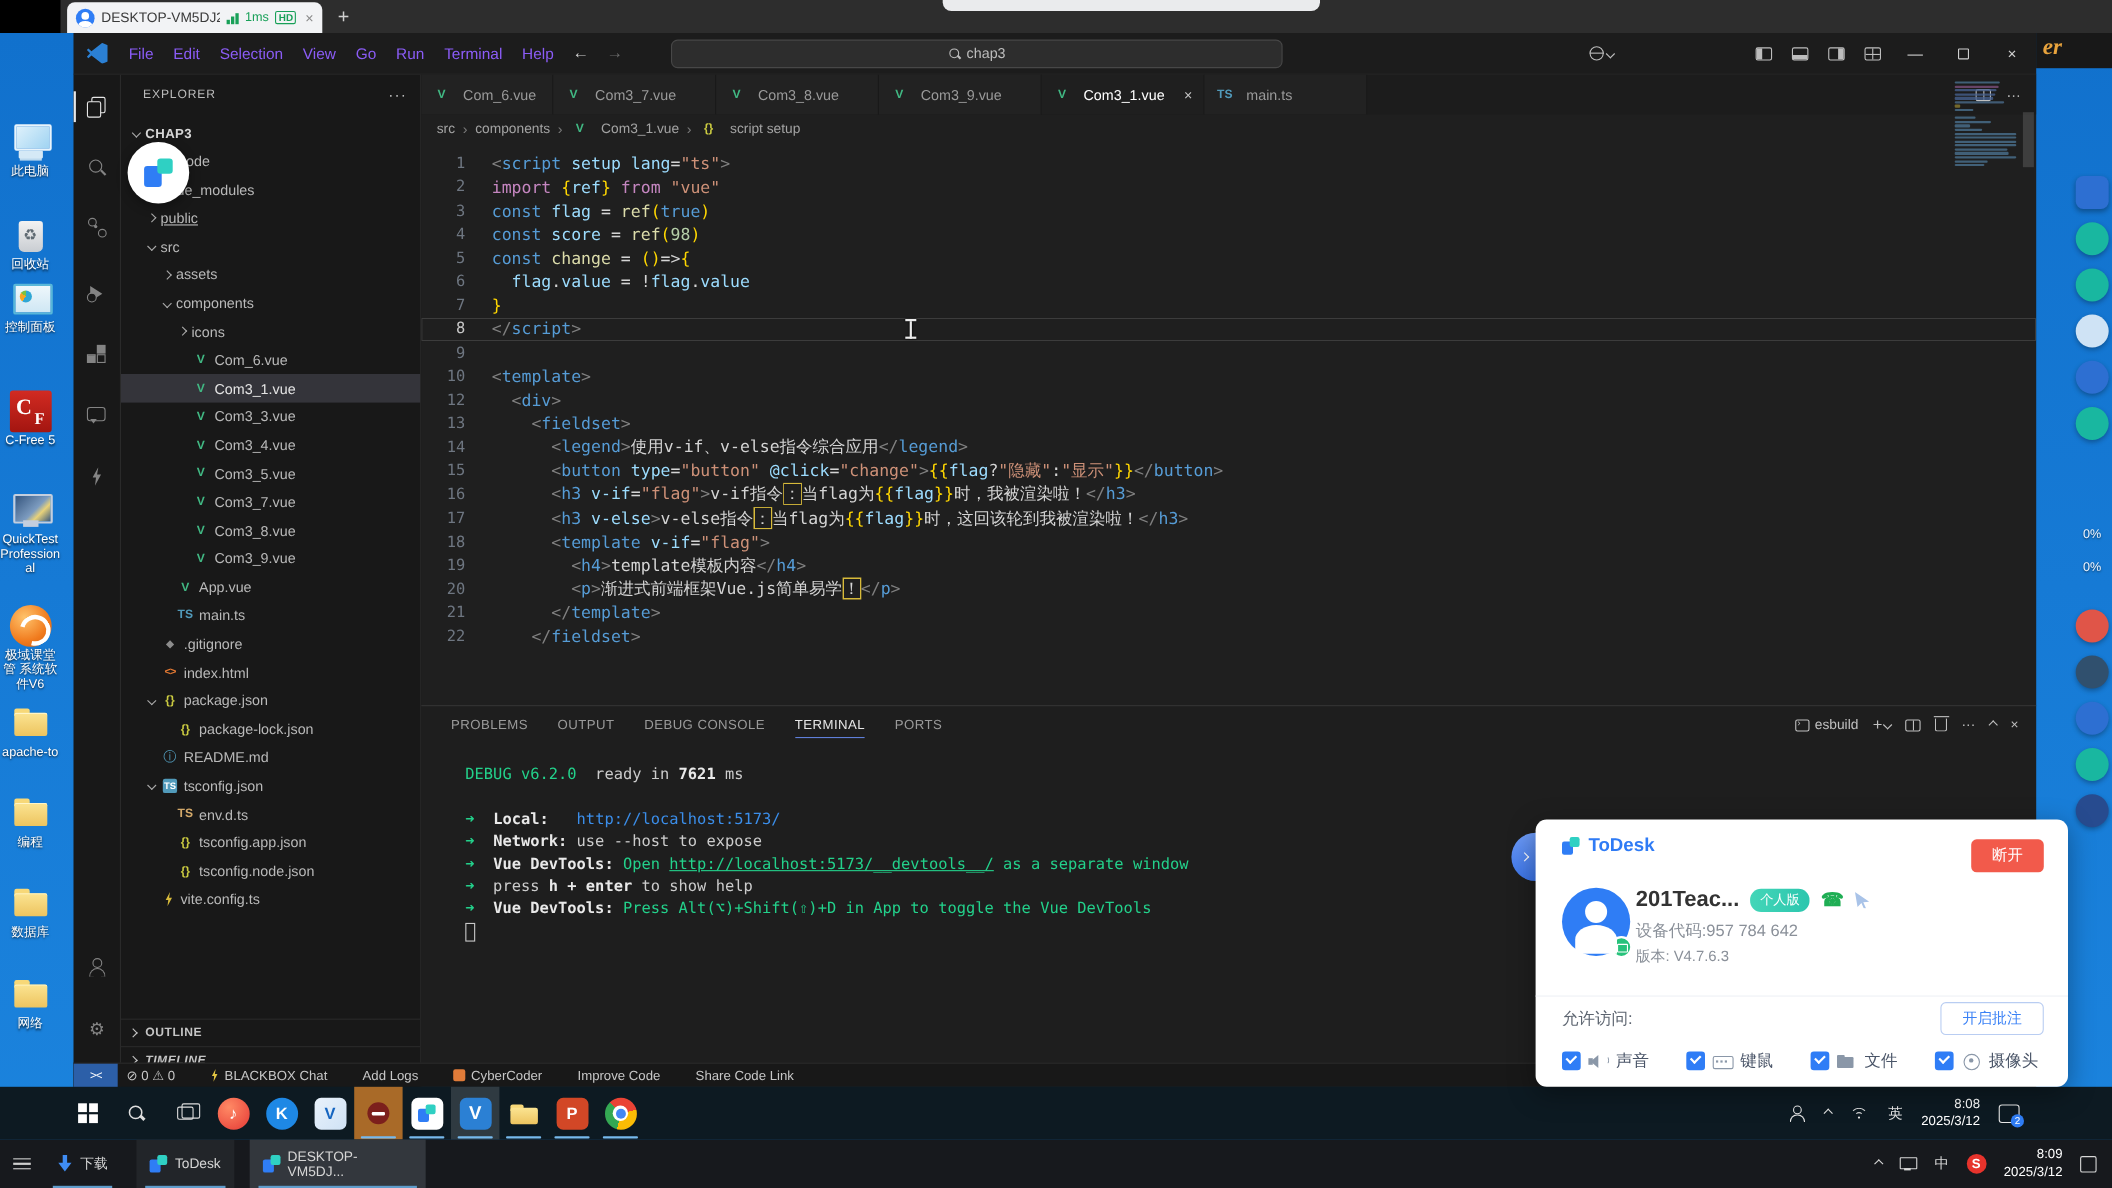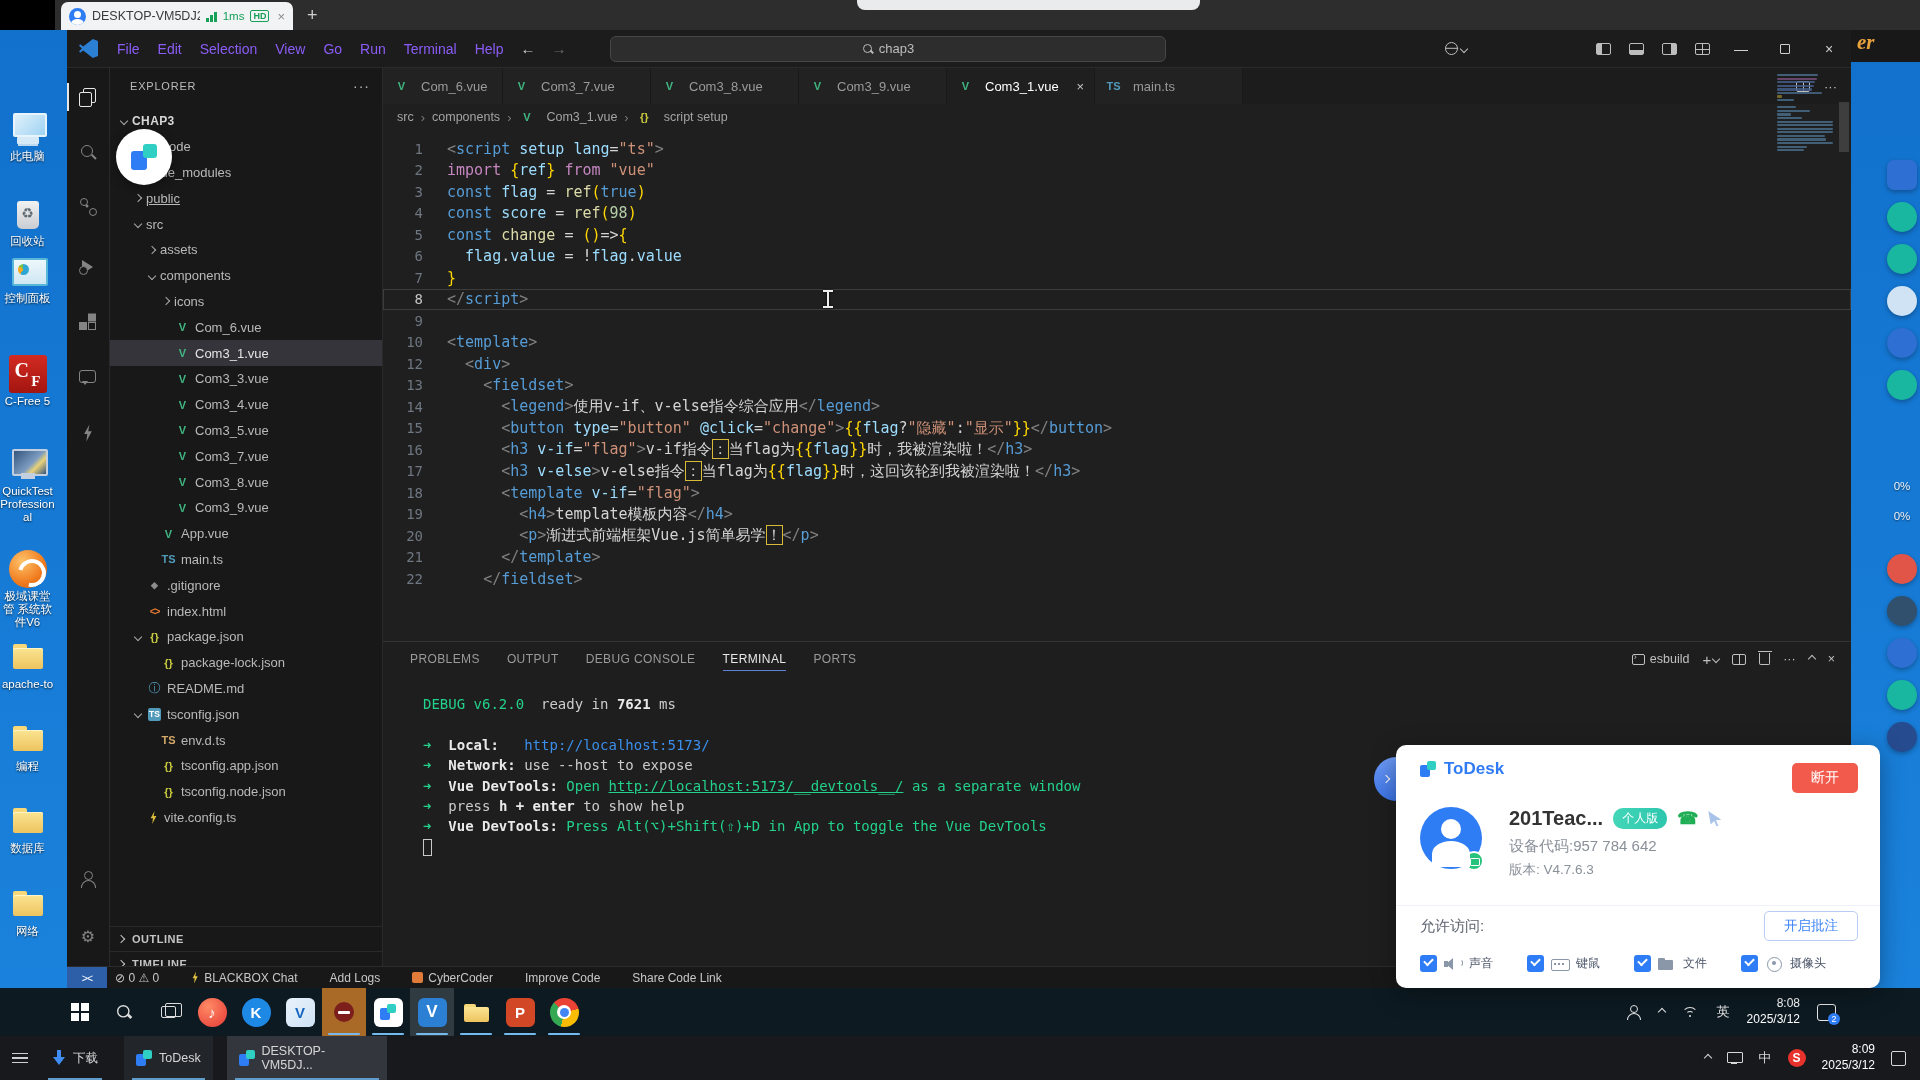--- a/index.html
+++ b/index.html
@@ -224,33 +224,33 @@
   .tdlogo.big{width:26px;height:26px;} .tdlogo.big::before{width:16px;height:19px;top:7px;border-radius:3px;} .tdlogo.big::after{width:14px;height:14px;left:12px;border-radius:3px;}
   #cardtab { position:absolute; left:1374px; top:757px; width:30px; height:44px; background:linear-gradient(180deg,#6d9bf7,#3b74e8); border-radius:22px 0 0 22px; z-index:11; display:flex; align-items:center; padding-left:9px; color:#fff;}
   #card { position:absolute; left:1396px; top:745px; width:484px; height:243px; background:#fff; border-radius:10px; box-shadow:0 6px 24px rgba(0,0,0,.35); z-index:12; font-family:"Liberation Sans",sans-serif;}
   .card-brand { display:flex; align-items:center; gap:8px; padding:14px 0 0 24px; color:#2f7bf5; font-weight:bold; font-size:17px;}
   .card-row { position:absolute; left:24px; top:62px; right:20px; display:flex; }
   .ava { width:62px; height:62px; border-radius:50%; background:#2f7df5; position:relative; flex:none;}
   .ava::before{content:"";position:absolute;left:21px;top:12px;width:20px;height:20px;background:#fff;border-radius:50%;}
   .ava::after{content:"";position:absolute;left:12px;top:34px;width:38px;height:26px;background:#fff;border-radius:50% 50% 0 0;}
   .ava b{position:absolute;right:-2px;bottom:-2px;width:20px;height:20px;border-radius:50%;background:#27c27b;border:2px solid #fff;}
   .ava b::before{content:"";position:absolute;left:4px;top:5px;width:8px;height:6px;border:1.4px solid #fff;border-radius:1px;}
-  .uinfo { margin-left:27px; }
+  .uinfo { margin-left:5px; }
   .uname { color:#333; font-weight:bold; font-size:20px; display:flex; align-items:center; gap:10px;}
   .pill { background:linear-gradient(90deg,#43d6b8,#2cc6ae); color:#fff; font-size:12px; font-weight:normal; padding:2px 9px; border-radius:10px;}
   .phone { color:#1fae54; font-size:17px; }
   .pointer{width:13px;height:15px;background:#a9c3e8;clip-path:polygon(0 0,100% 58%,58% 62%,78% 100%,62% 100%,45% 66%,18% 90%);}
   .udev { color:#8a9099; font-size:15px; margin-top:7px;}
   .uver { color:#8a9099; font-size:13.5px; margin-top:5px;}
   .disconn { position:absolute; right:22px; top:18px; background:#f25a4b; color:#fff; border:none; border-radius:5px; width:66px; height:30px; font-size:14px;}
   .card-sep { position:absolute; left:0; right:0; top:160px; height:1px; background:#eef1f5; }
   .allow { position:absolute; left:24px; top:172px; color:#5d6570; font-size:15px;}
   .annot { position:absolute; right:22px; top:166px; width:94px; height:30px; background:#fff; border:1px solid #b9cdf2; border-radius:5px; color:#3b82f6; font-size:13.5px;}
   .perms { position:absolute; left:24px; top:210px; right:16px; display:flex; gap:34px;}
-  .perm { display:flex; align-items:center; gap:7px; color:#4a5568; font-size:12px;}
+  .perm { display:flex; align-items:center; gap:7px; color:#4a5568; font-size:15px;}
   .chk { width:17px; height:17px; background:#2f7df6; border-radius:3px; position:relative; flex:none;}
   .chk::before{content:"";position:absolute;left:4px;top:3px;width:7px;height:4px;border-left:2px solid #fff;border-bottom:2px solid #fff;transform:rotate(-45deg);}
   .pico{color:#8a97a8;position:relative;width:18px;height:14px;flex:none;}
   .pico-spk::before{content:"";position:absolute;left:0;top:4px;width:4px;height:6px;background:#8a97a8;}
   .pico-spk::after{content:"";position:absolute;left:2px;top:1px;border-top:6px solid transparent;border-bottom:6px solid transparent;border-right:7px solid #8a97a8;}
   .pico-spk i{position:absolute;left:11px;top:2px;width:8px;height:8px;border:1.6px solid #8a97a8;border-left-color:transparent;border-top-color:transparent;border-bottom-color:transparent;border-radius:50%;}
   .pico-kbd::before{content:"";position:absolute;left:0;top:2px;width:17px;height:10px;border:1.5px solid #8a97a8;border-radius:2px;}
   .pico-kbd::after{content:"";position:absolute;left:3px;top:6px;width:2px;height:2px;background:#8a97a8;box-shadow:4px 0 0 #8a97a8,8px 0 0 #8a97a8;}
   .pico-fld::before{content:"";position:absolute;left:0;top:1px;width:7px;height:3px;background:#8a97a8;border-radius:1px 1px 0 0;}
   .pico-fld::after{content:"";position:absolute;left:0;top:3px;width:15px;height:10px;background:#8a97a8;border-radius:1px;}
@@ -559,21 +559,21 @@
           <div class="trow" style="padding-left: 20px;">
             <span class="tchev"></span>
             <span class="vitebolt" style="margin: 0px 6px 0px 3px;"></span>
             <span>vite.config.ts</span>
           </div>
         </div>
       <div class="sb-sec" style="top:858px;">
           <span class="cv r"></span>
           <span>OUTLINE</span>
         </div>
-      <div class="sb-sec" style="top:883px;">
+      <div class="sb-sec" style="top:883px;font-style:italic;">
           <span class="cv r"></span>
           <span>TIMELINE</span>
         </div>
     </div>
 
     <div id="editorarea">
       <div id="tabsbar">
           <div class="etab">
             <span class="fico vue">V</span>
             <span>Com_6.vue</span>

